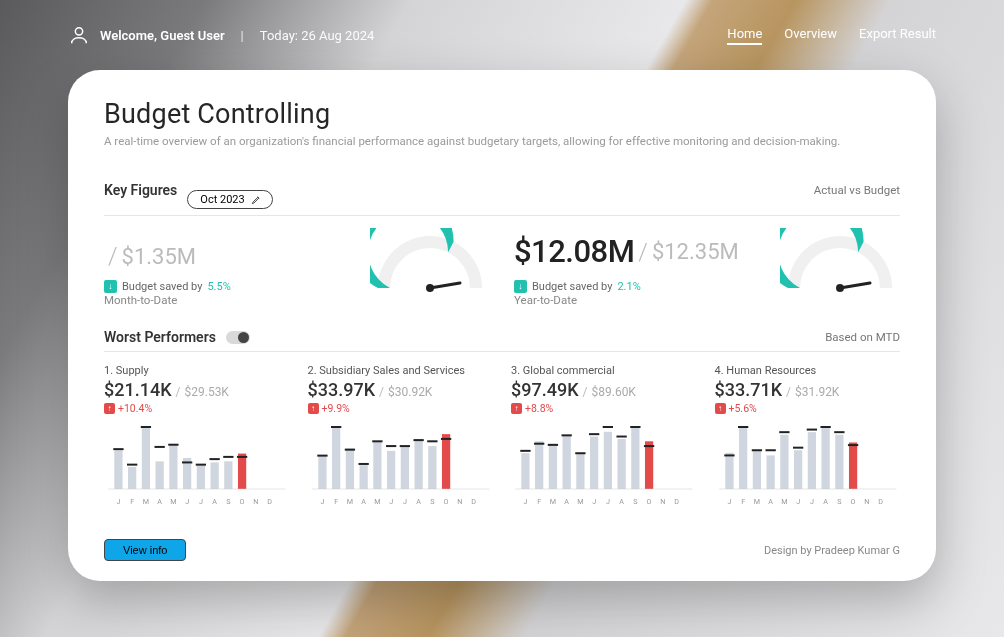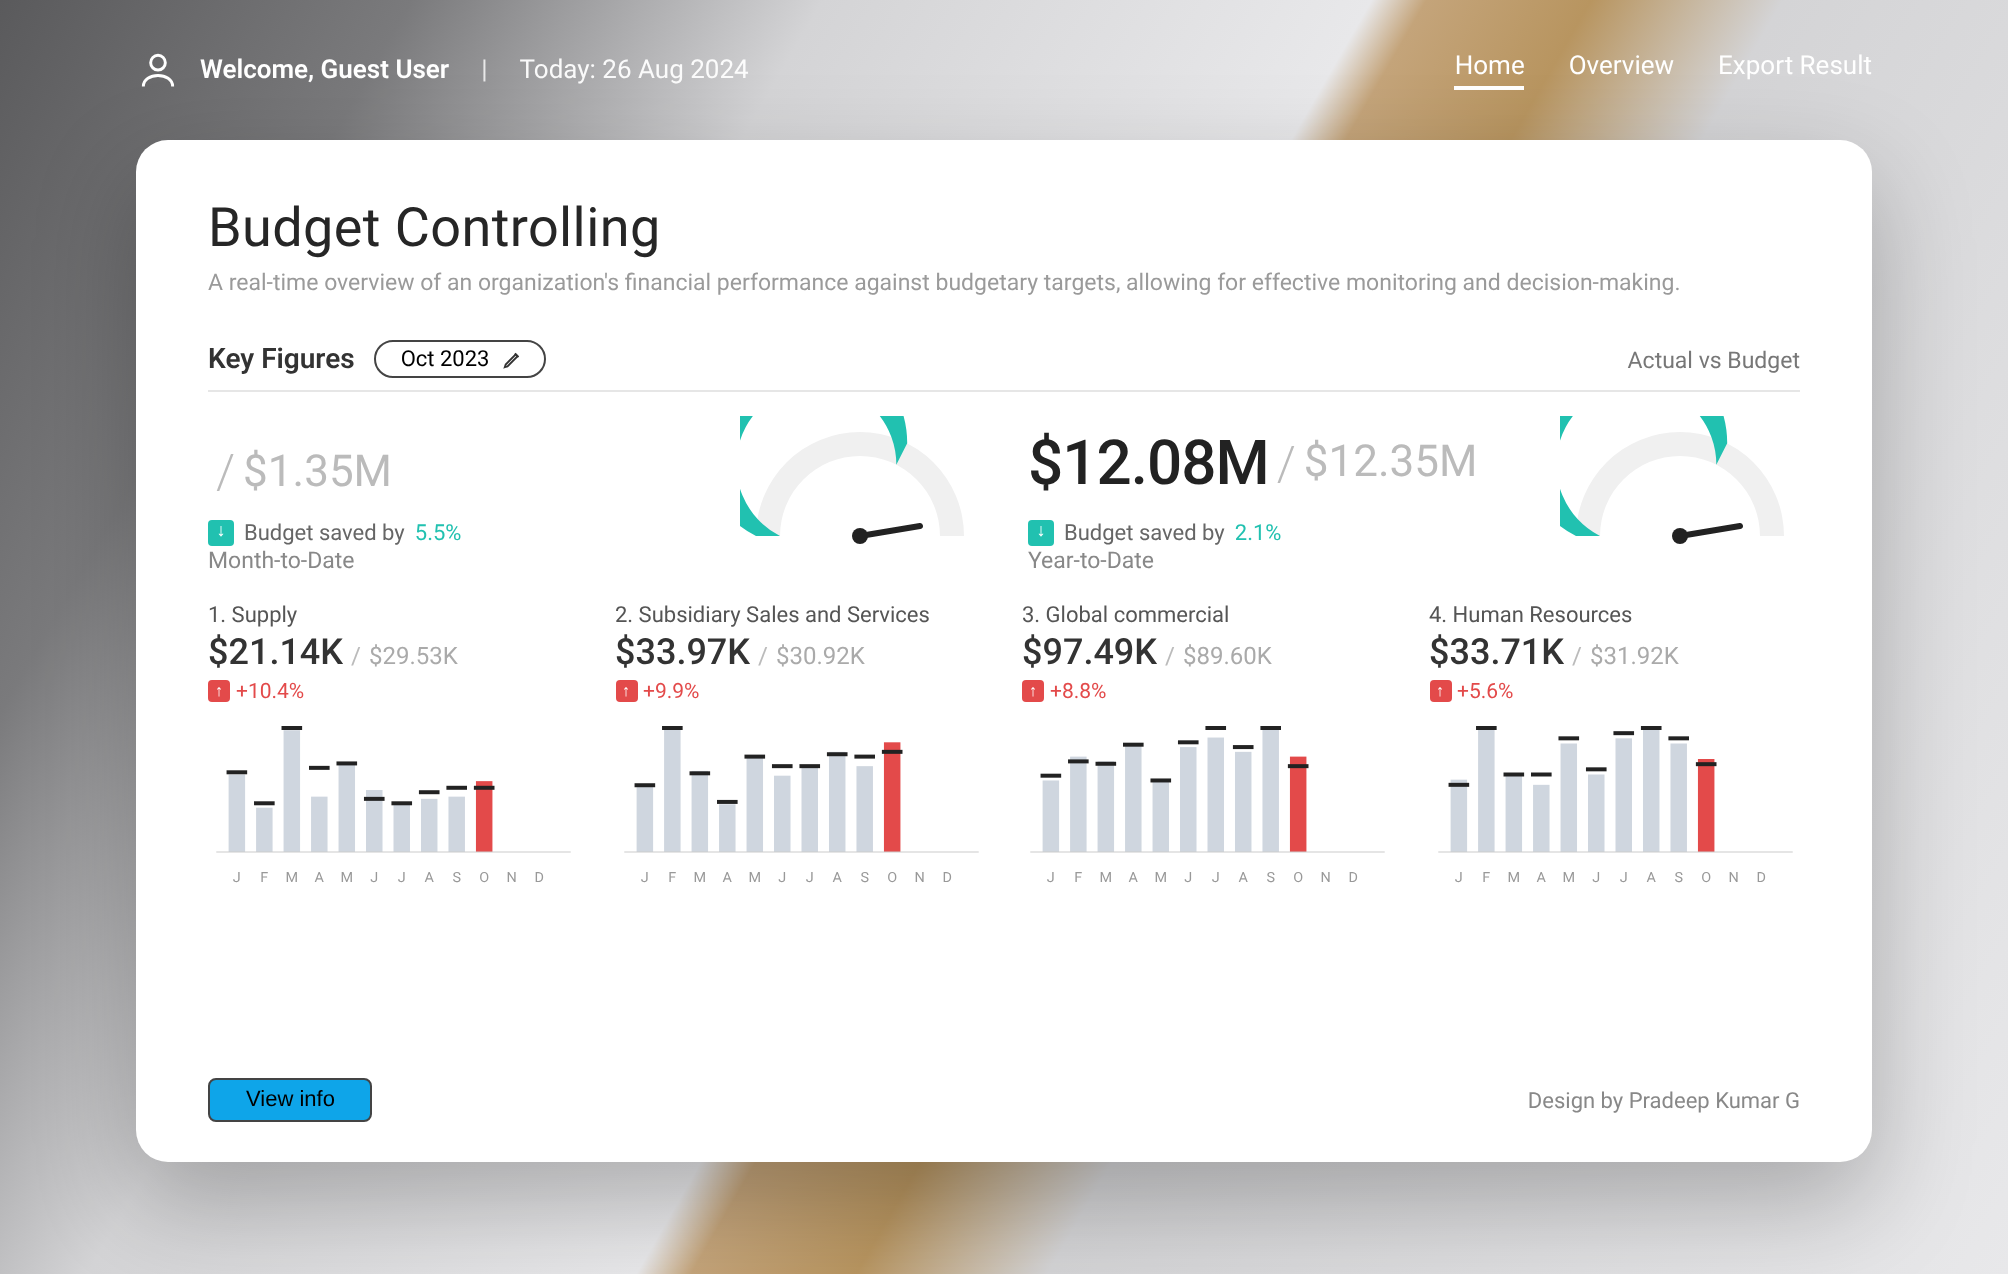--- a/index.html
+++ b/index.html
@@ -33,21 +33,21 @@
   .topbar .date { opacity: .95; }
   .topbar .nav { margin-left: auto; display: flex; gap: 22px; }
   .topbar .nav a { color: #fff; text-decoration: none; font-size: 13px; cursor: pointer; }
   .topbar .nav a.active { border-bottom: 2px solid #fff; padding-bottom: 2px; }
 
   
   .card {
     position: absolute;
     top: 70px; left: 68px; right: 68px; bottom: 56px;
     background: #fff;
-    border-radius: 16px;
+    border-radius: 32px;
     box-shadow: 0 20px 50px rgba(0,0,0,0.25);
     padding: 28px 36px 20px 36px;
     display: flex;
     flex-direction: column;
   }
   .title { font-size: 27px; font-weight: 400; color: #262626; letter-spacing: .2px; }
   .subtitle { font-size: 11.5px; color: #9a9a9a; margin-top: 4px; }
 
   .section-row {
     display: flex; align-items: center; margin-top: 22px;
@@ -55,20 +55,21 @@
   }
   .section-label { font-size: 14px; font-weight: 600; color: #333; }
   .period-chip {
     margin-left: 10px;
     border: 1px solid #444;
     border-radius: 14px;
     padding: 2px 10px 2px 12px;
     font-size: 11px;
     display: flex; align-items: center; gap: 6px;
     cursor: pointer;
+    margin-top: 20px;
   }
   .period-chip .pen { width: 11px; height: 11px; }
   .right-note { margin-left: auto; font-size: 11.5px; color: #777; }
 
   .kf-grid {
     display: grid;
     grid-template-columns: 1fr 1fr;
     gap: 24px;
     margin-top: 12px;
   }
@@ -226,20 +227,25 @@
     <path d="M 8 60 A 52 52 0 1 1 112 60 L 100 60 A 40 40 0 1 0 20 60 Z" fill="#f0f0f0"></path>
     <path d="M 8 60 A 52 52 0 1 1 83.60750598645643 13.667660742204873 L 78.15961998958187 24.359739032465285 A 40 40 0 1 0 20 60 Z" fill="#21c1b0"></path>
     <circle cx="60" cy="60" r="4" fill="#222"></circle>
     <line x1="60" y1="60" x2="90" y2="55" stroke="#222" stroke-width="3" stroke-linecap="round"></line>
   </svg>
           </div>
         </div>
     </div>
   </div>
 
+  <div class="wp-header">
+    <span class="section-label">Worst Performers</span>
+    <span class="toggle"></span>
+    <span class="right-note">Based on MTD</span>
+  </div>
 
   <div class="wp-grid" id="wp-grid">
       <div class="wp-item">
     <div class="wp-name">1. Supply</div>
     <div class="wp-nums">
       <span class="wp-actual">$21.14K</span>
       <span class="wp-slash">/</span>
       <span class="wp-budget">$29.53K</span>
     </div>
     <div class="wp-delta">

